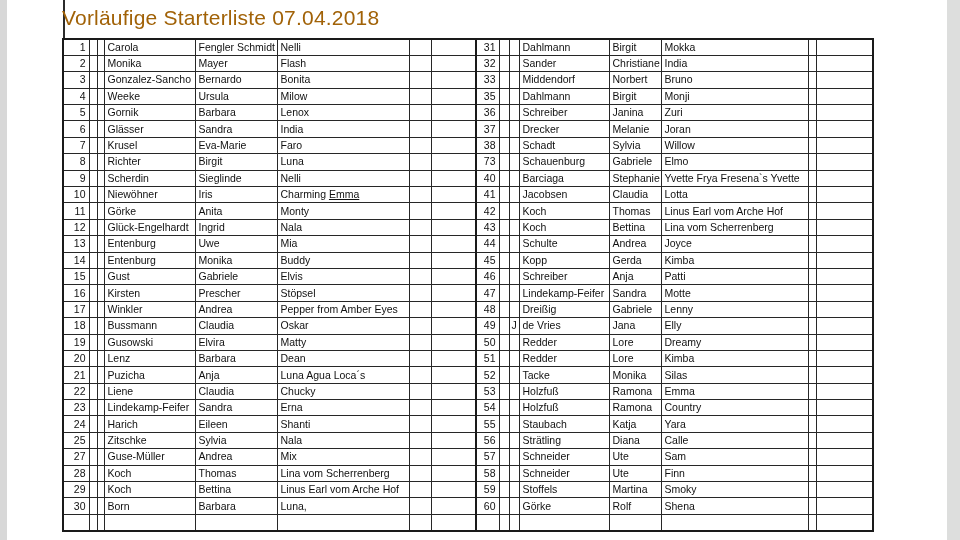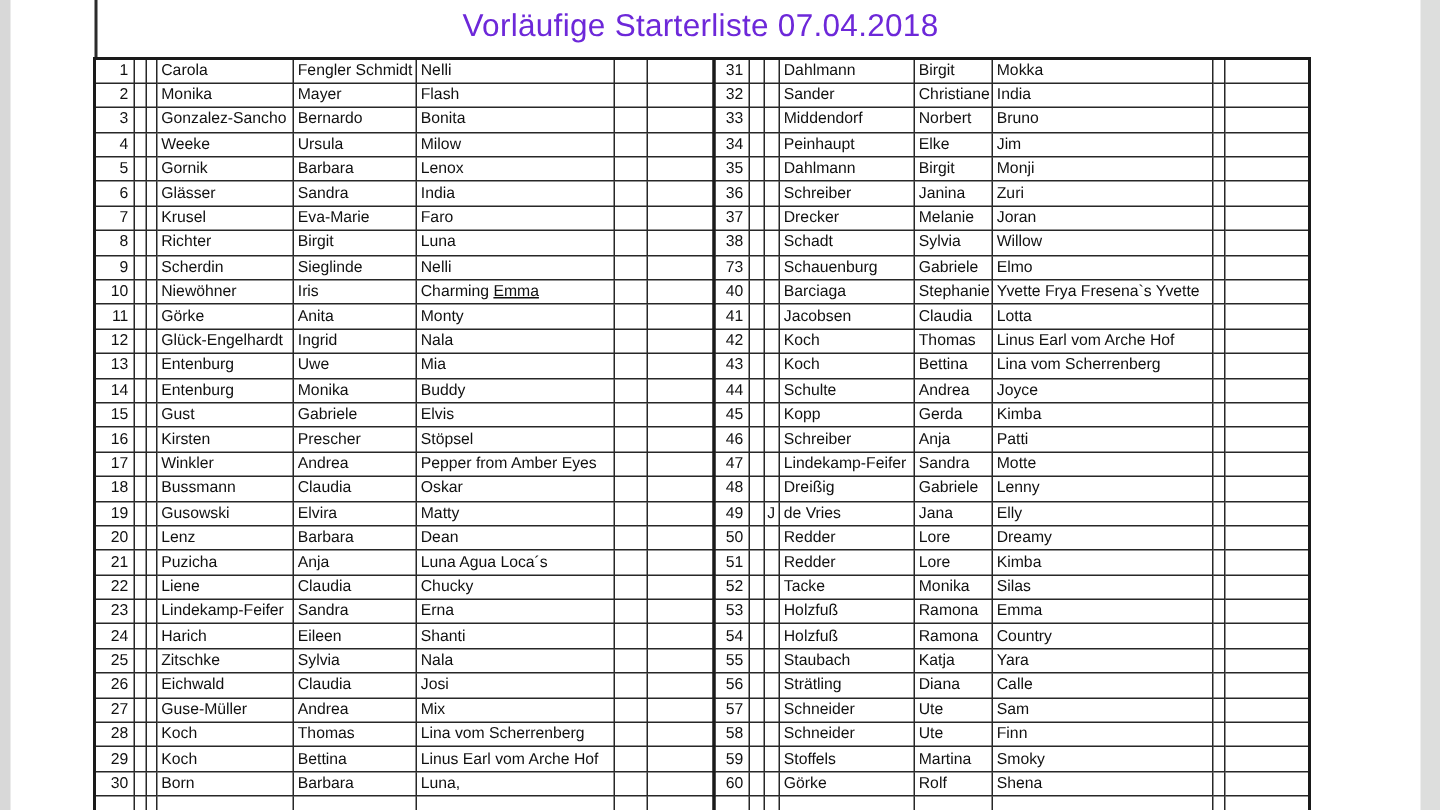--- a/index.html
+++ b/index.html
@@ -6,21 +6,21 @@
   body{
     width:960px;height:540px;position:relative;overflow:hidden;
     background:#ffffff;
     font-family:"Liberation Sans", sans-serif;
   }
   .edge-left{position:absolute;left:0;top:0;width:7px;height:540px;background:#d8d8d8;}
   .edge-right{position:absolute;right:0;top:0;width:13px;height:540px;background:#dddedd;}
   .topline{position:absolute;left:63px;top:0;width:2px;height:39px;background:#2b2b2b;}
   .title{
     position:absolute;left:62px;top:6px;width:810px;
-    text-align:center;font-size:21px;color:#6d28d9;letter-spacing:.2px;
+    font-size:21px;color:#a16207;letter-spacing:.2px;
   }
   .tables{position:absolute;left:62px;top:38px;width:812px;height:502px;overflow:hidden;}
   table{border-collapse:collapse;table-layout:fixed;position:absolute;top:0;border:2px solid #1a1a1a;}
   table.left{left:0;width:413px;}
   table.right{left:413px;width:397px;border-right:3px solid #1a1a1a;}
   td{
     border:1.5px solid #272727;
     height:16.4px;box-sizing:border-box;
     font-size:10.5px;line-height:13px;color:#101010;
     padding:0 0 0 3px;white-space:nowrap;overflow:hidden;
@@ -295,30 +295,20 @@
           <td class="num">25</td>
           <td class="narrow"></td>
           <td class="narrow"></td>
           <td>Zitschke</td>
           <td>Sylvia</td>
           <td>Nala</td>
           <td></td>
           <td></td>
         </tr>
         <tr>
-          <td class="num">26</td>
-          <td class="narrow"></td>
-          <td class="narrow"></td>
-          <td>Eichwald</td>
-          <td>Claudia</td>
-          <td>Josi</td>
-          <td></td>
-          <td></td>
-        </tr>
-        <tr>
           <td class="num">27</td>
           <td class="narrow"></td>
           <td class="narrow"></td>
           <td>Guse-Müller</td>
           <td>Andrea</td>
           <td>Mix</td>
           <td></td>
           <td></td>
         </tr>
         <tr>
@@ -399,30 +389,20 @@
           <td class="num">33</td>
           <td class="narrow"></td>
           <td class="narrow"></td>
           <td>Middendorf</td>
           <td>Norbert</td>
           <td>Bruno</td>
           <td></td>
           <td></td>
         </tr>
         <tr>
-          <td class="num">34</td>
-          <td class="narrow"></td>
-          <td class="narrow"></td>
-          <td>Peinhaupt</td>
-          <td>Elke</td>
-          <td>Jim</td>
-          <td></td>
-          <td></td>
-        </tr>
-        <tr>
           <td class="num">35</td>
           <td class="narrow"></td>
           <td class="narrow"></td>
           <td>Dahlmann</td>
           <td>Birgit</td>
           <td>Monji</td>
           <td></td>
           <td></td>
         </tr>
         <tr>

